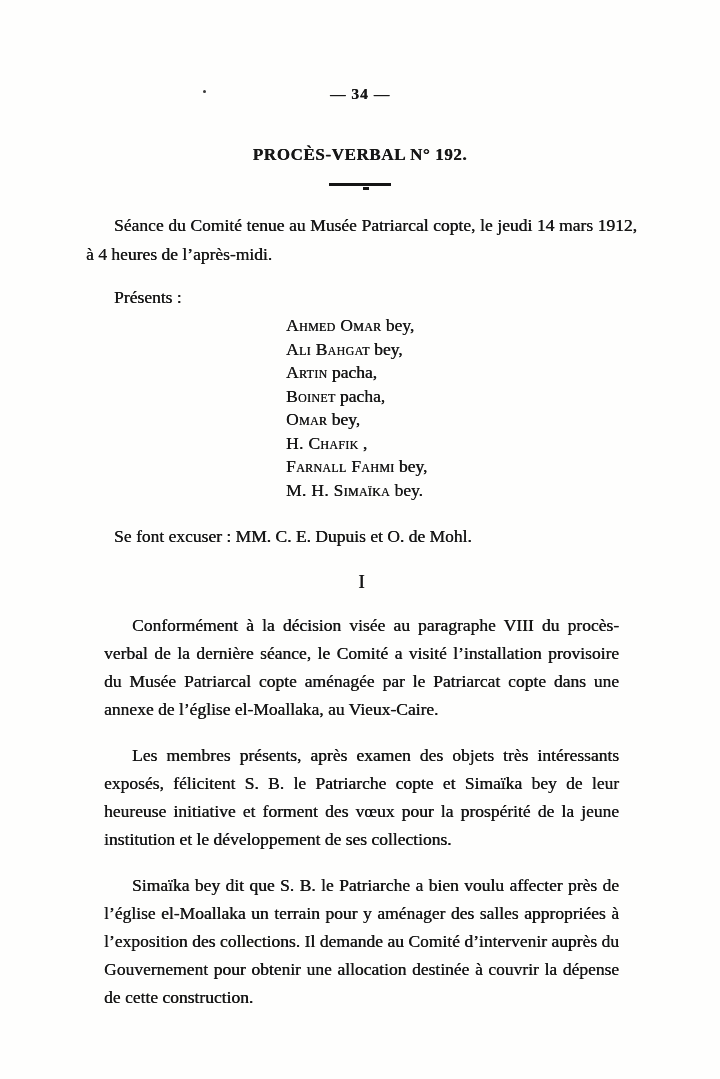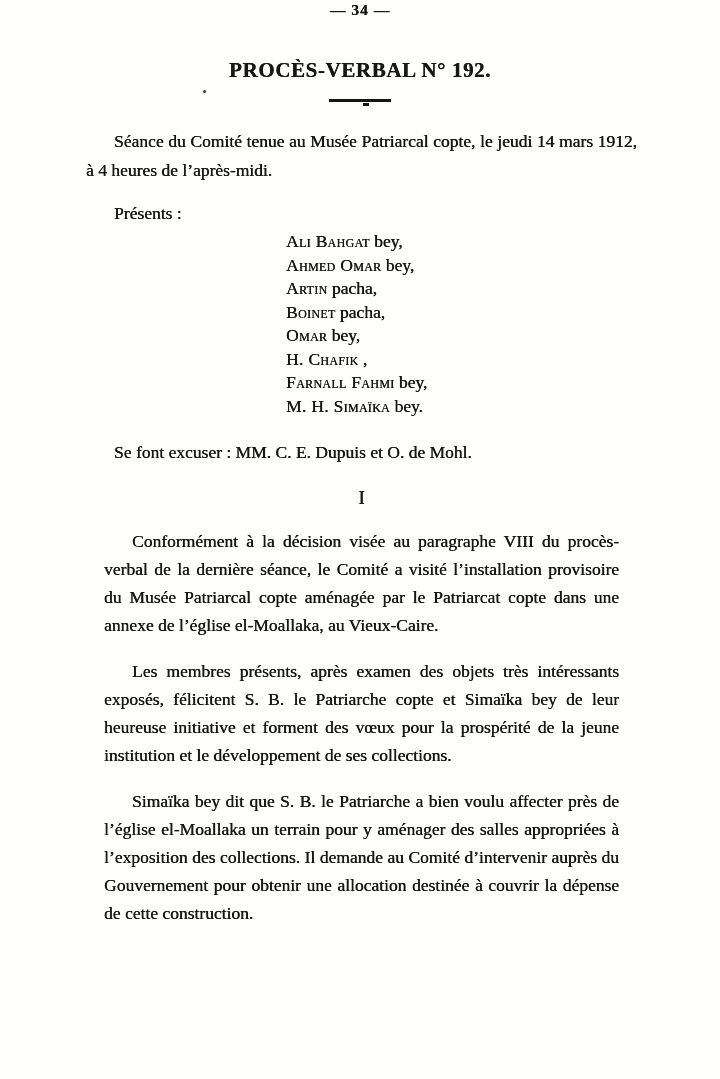--- a/index.html
+++ b/index.html
@@ -10,26 +10,26 @@
     font-family:"Liberation Serif","DejaVu Serif",serif;
     color:#171717;
     overflow:hidden;
   }
   .inky { text-shadow:0.35px 0 0 currentColor; }
   .speck {
     position:absolute; left:203px; top:90px;
     width:3px; height:3px; background:#3a3a3a; border-radius:50%;
   }
   .pagenum {
-    text-align:center;
+    padding-top:84px; text-align:center;
     font-weight:bold; font-size:15.5px; letter-spacing:1px; line-height:19px;
   }
   .title {
     margin:40px 0 0; text-align:center;
-    font-size:21px; font-weight:bold; letter-spacing:0.6px; line-height:23px;
+    font-size:17px; font-weight:bold; letter-spacing:0.6px; line-height:23px;
   }
   .rule {
     width:62px; height:3px; background:#141414;
     margin:17px auto 0; position:relative;
   }
   .rule::after {
     content:""; position:absolute; left:34px; top:4px;
     width:6px; height:3px; background:#141414;
   }
   .content { margin-left:86px; width:551px; font-size:17.5px; }
@@ -56,25 +56,25 @@
   <div class="rule"></div>
 
   <div class="content inky">
 
     <p class="intro">Séance du Comité tenue au Musée Patriarcal copte, le jeudi 14 mars 1912, à 4 heures de l’après-midi.</p>
 
     <p class="presents">Présents :</p>
 
     <div class="attendees">
       <div class="attendee-row">
-        <span class="nm">Ali Bahgat</span>
+        <span class="nm">Ahmed Omar</span>
         <span>bey,</span>
       </div>
       <div class="attendee-row">
-        <span class="nm">Ahmed Omar</span>
+        <span class="nm">Ali Bahgat</span>
         <span>bey,</span>
       </div>
       <div class="attendee-row">
         <span class="nm">Artin</span>
         <span>pacha,</span>
       </div>
       <div class="attendee-row">
         <span class="nm">Boinet</span>
         <span>pacha,</span>
       </div>

